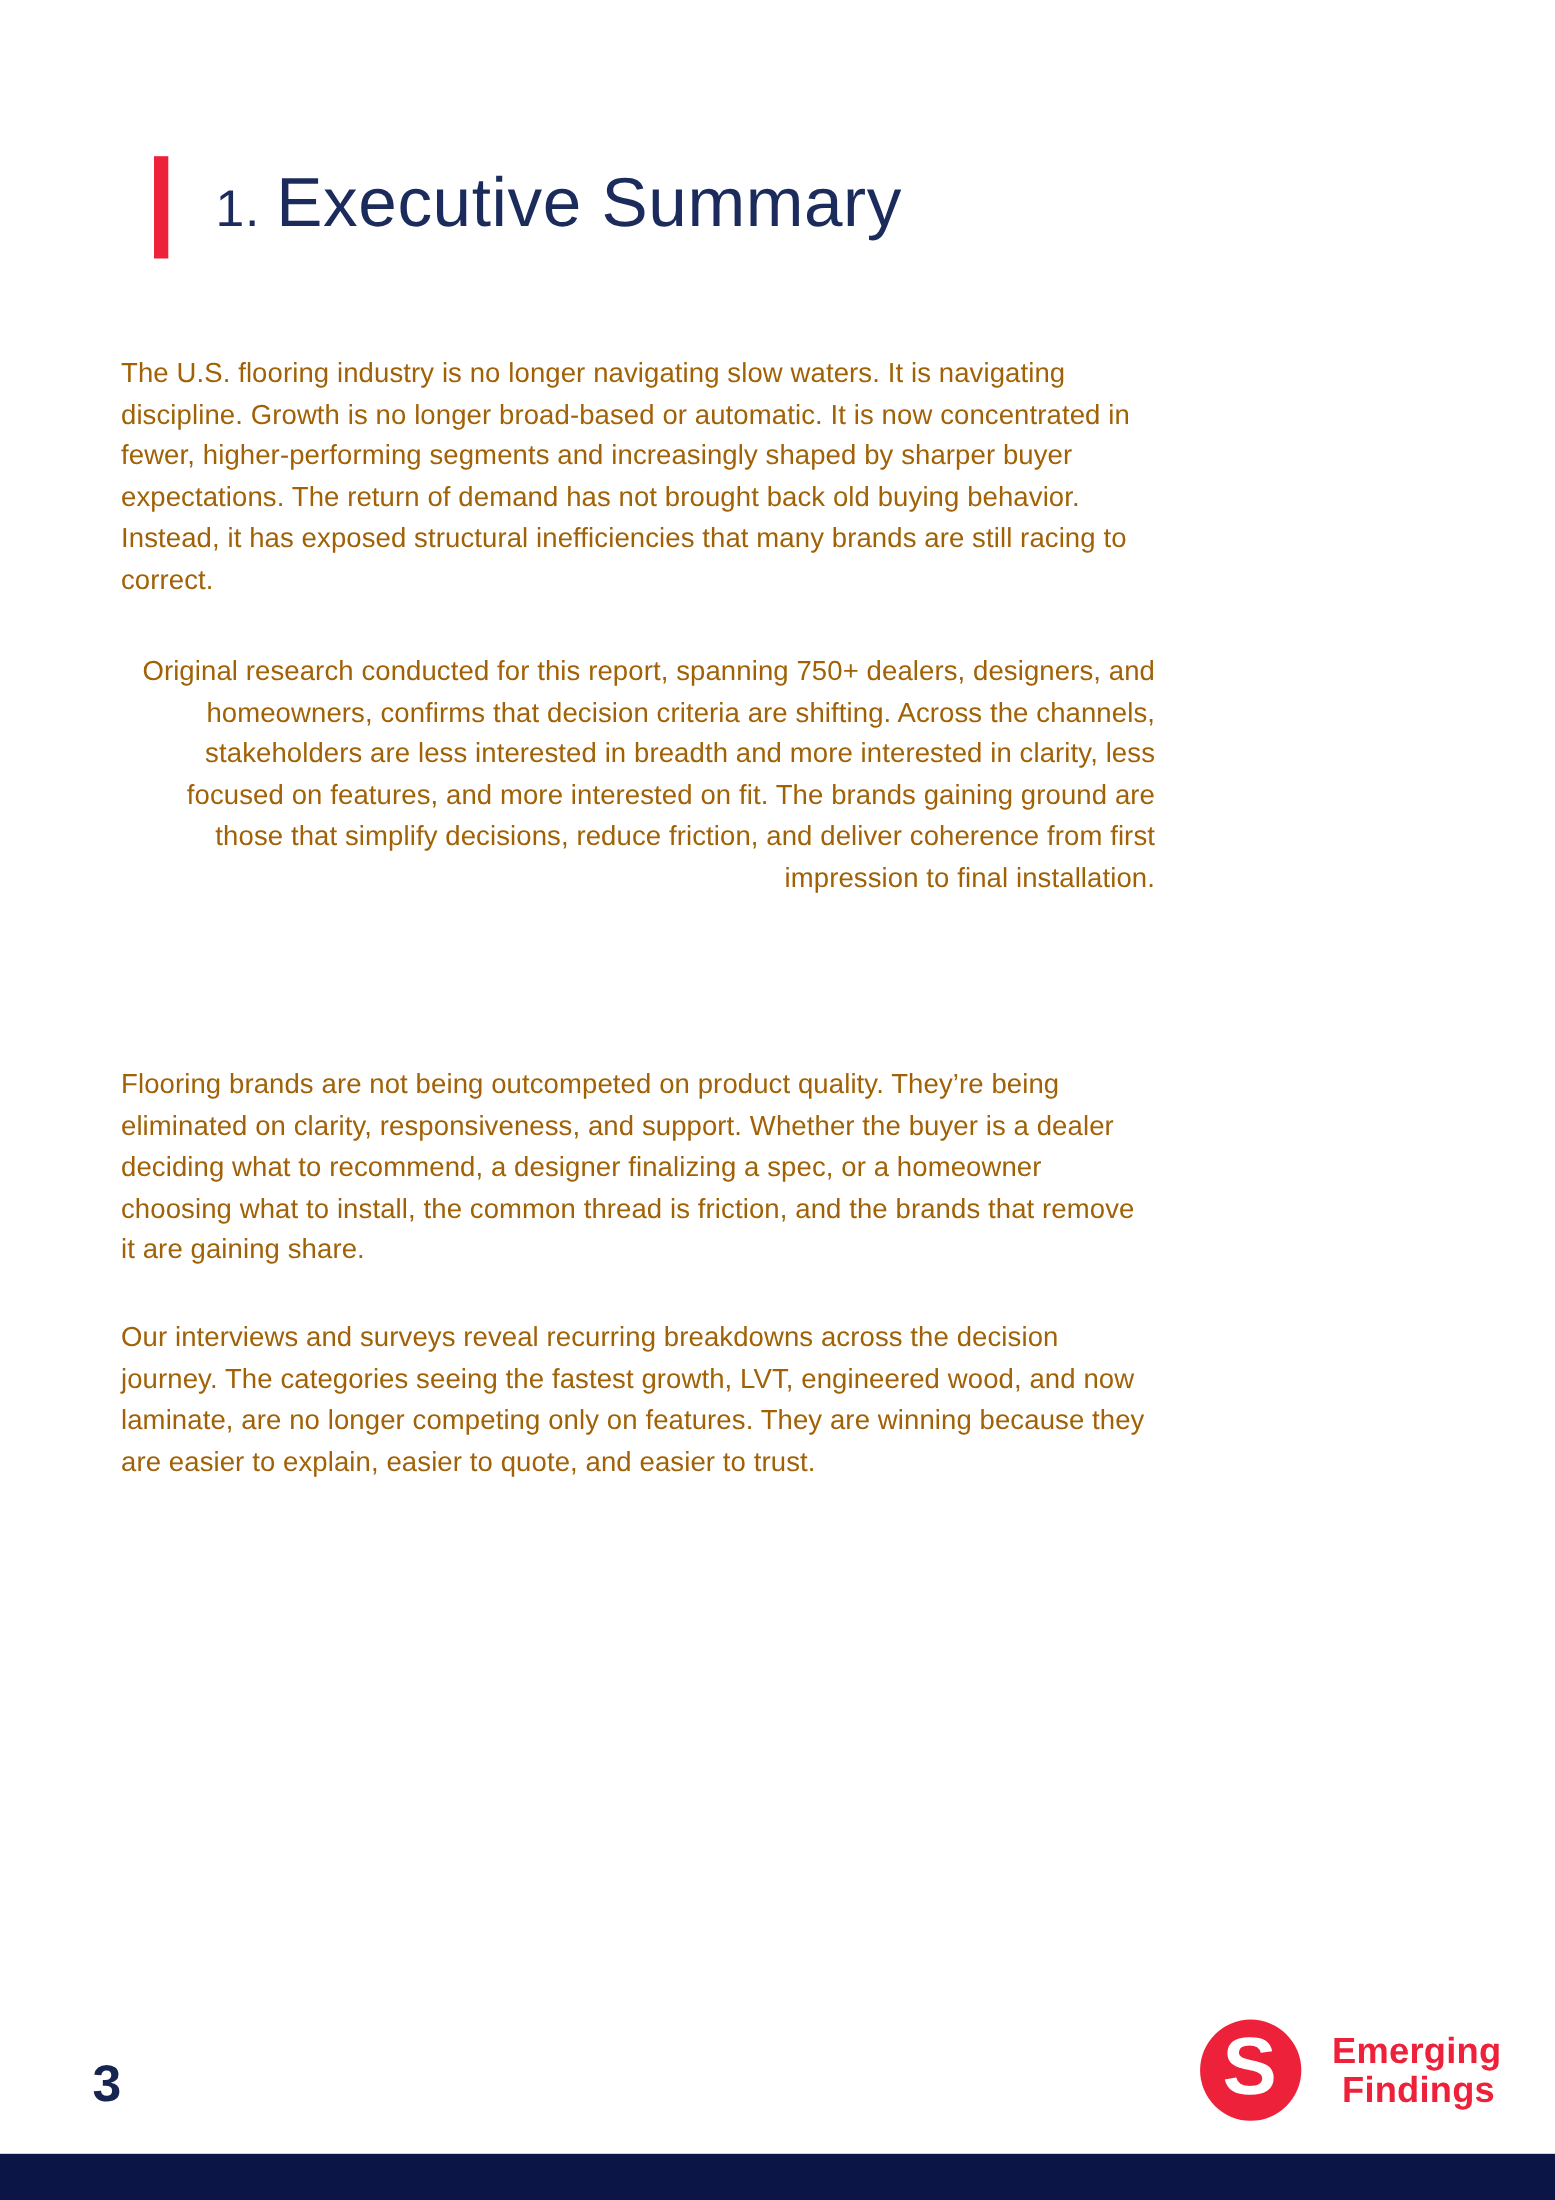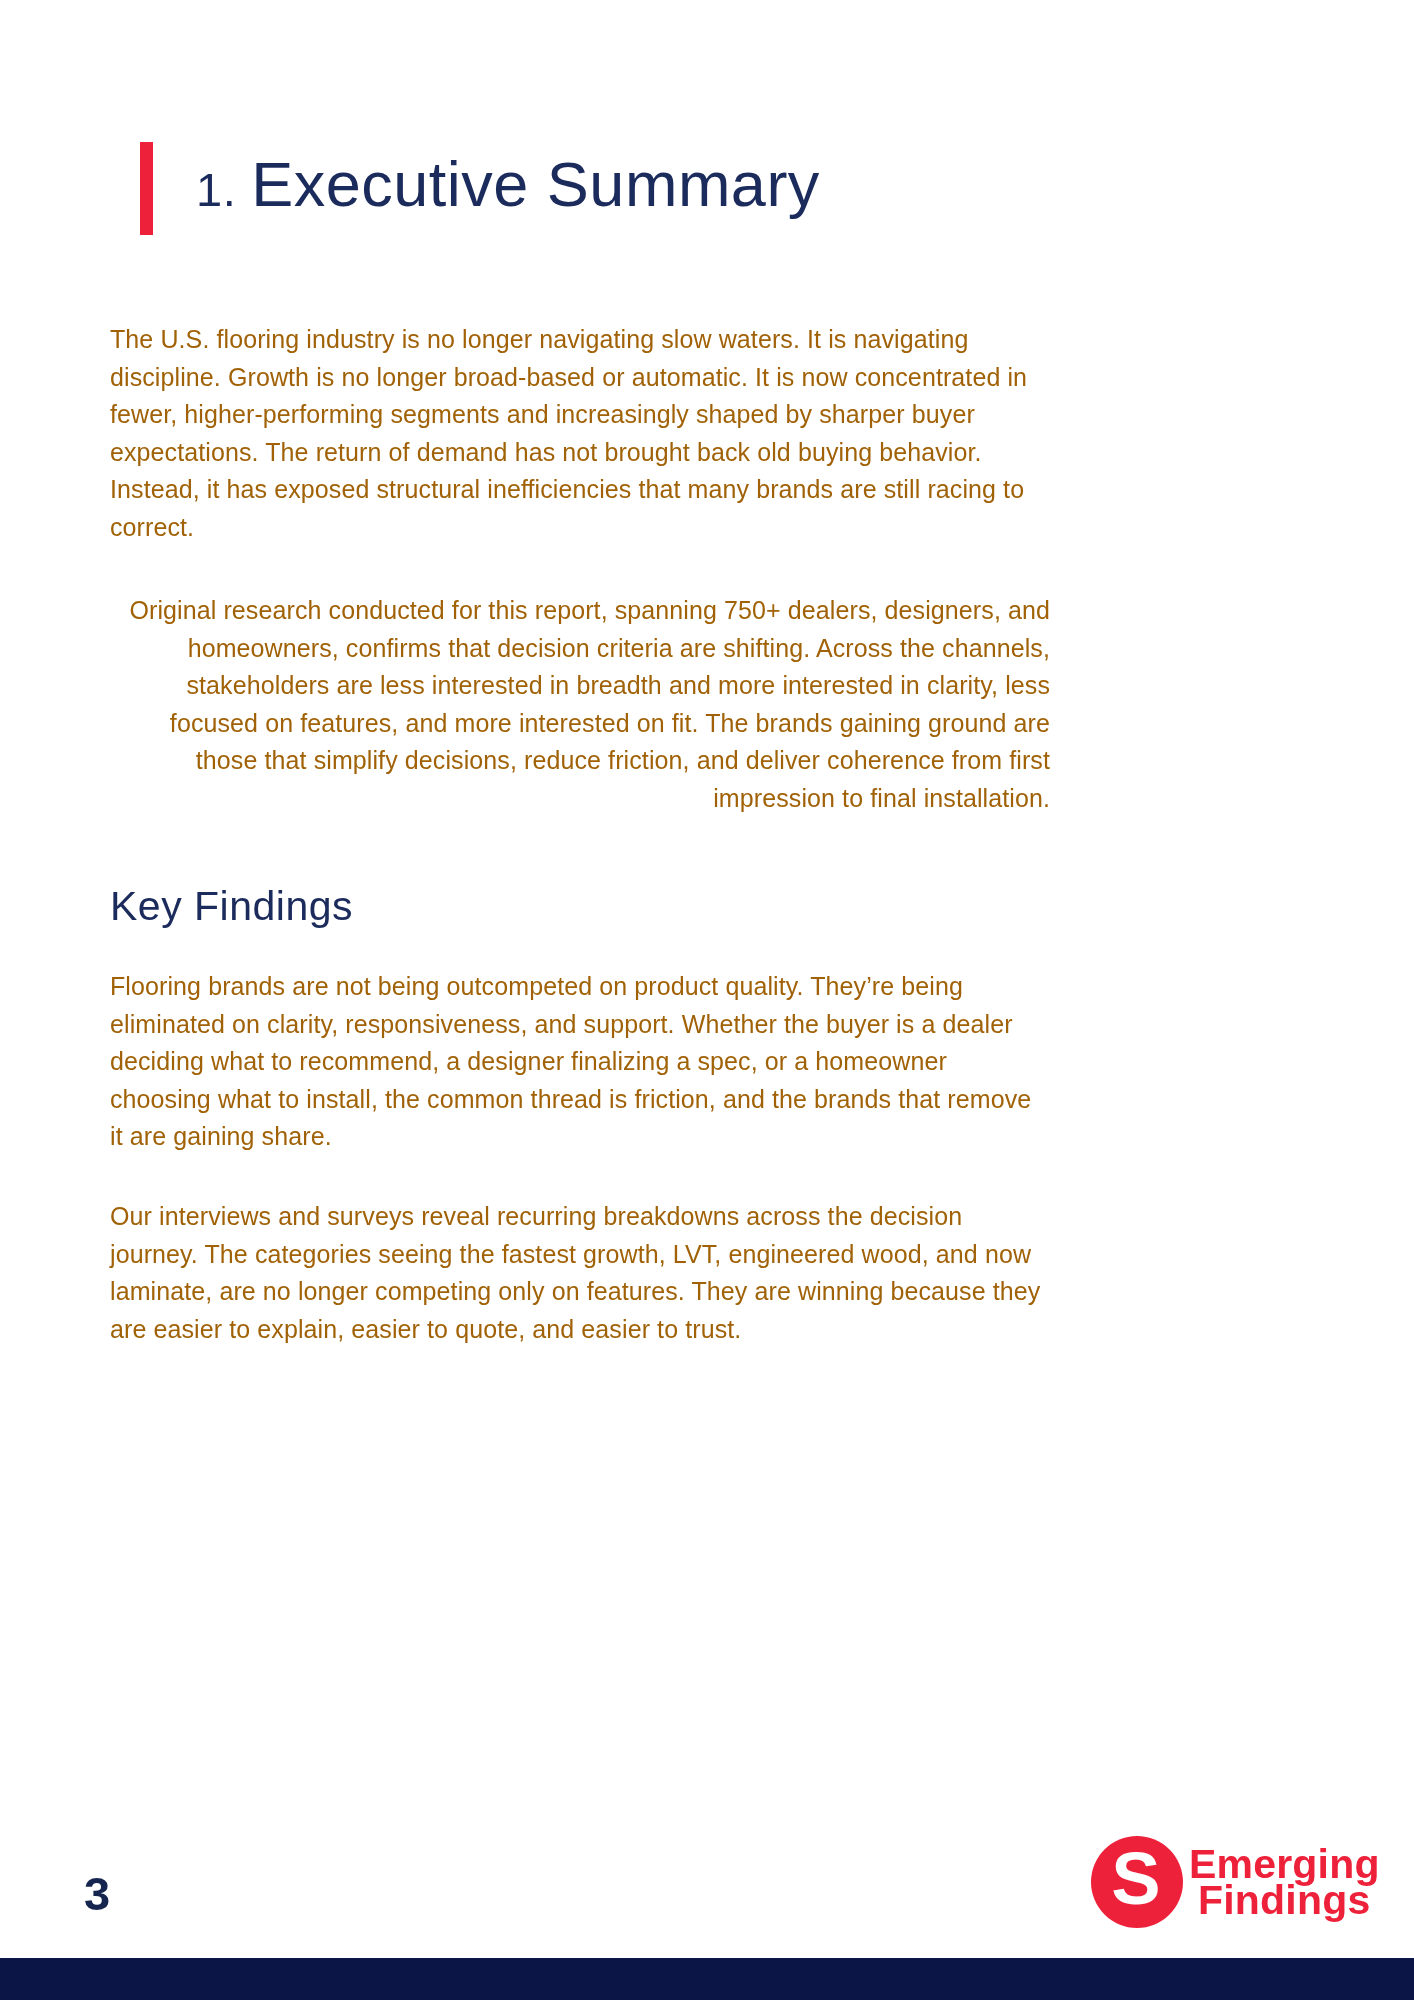--- a/index.html
+++ b/index.html
@@ -82,23 +82,23 @@
   .logo-mark .monogram {
     position: absolute;
     left: 50%; top: 50%;
     transform: translate(-52%, -54%);
     color: #ffffff;
     font-size: 74px;
     font-weight: 700;
     line-height: 1;
   }
   .logo-wordmark {
-    margin-left: 6px;
+    margin-left: 28px;
     color: var(--accent, #ee213a);
-    font-size: 41px;
+    font-size: 33px;
     line-height: 36px;
     font-weight: 700;
     letter-spacing: 0.2px;
   }
   .logo-wordmark .line2 { padding-left: 9px; }
 
   .bottom-bar {
     position: absolute;
     left: 0; top: 1958px;
     width: 1414px; height: 42px;
@@ -113,21 +113,20 @@
   <div class="accent-bar"></div>
 
   <div class="title-row">
     <span class="title-number">1.</span>
     <span class="title-text">Executive Summary</span>
   </div>
 
   <p class="para para-1">The U.S. flooring industry is no longer navigating slow waters. It is navigating discipline. Growth is no longer broad-based or automatic. It is now concentrated in fewer, higher-performing segments and increasingly shaped by sharper buyer expectations. The return of demand has not brought back old buying behavior. Instead, it has exposed structural inefficiencies that many brands are still racing to correct.</p>
   <p class="para para-2">Original research conducted for this report, spanning 750+ dealers, designers, and homeowners, confirms that decision criteria are shifting. Across the channels, stakeholders are less interested in breadth and more interested in clarity, less focused on features, and more interested on fit. The brands gaining ground are those that simplify decisions, reduce friction, and deliver coherence from first impression to final installation.</p>
 
-  <h2 class="subheading">Key Findings</h2>
 
   <p class="para para-4">Our interviews and surveys reveal recurring breakdowns across the decision journey. The categories seeing the fastest growth, LVT, engineered wood, and now laminate, are no longer competing only on features. They are winning because they are easier to explain, easier to quote, and easier to trust.</p>
   <p class="para para-3">Flooring brands are not being outcompeted on product quality. They’re being eliminated on clarity, responsiveness, and support. Whether the buyer is a dealer deciding what to recommend, a designer finalizing a spec, or a homeowner choosing what to install, the common thread is friction, and the brands that remove it are gaining share.</p>
 
   <div class="page-number">3</div>
 
   <div class="logo">
     <div class="logo-mark">
       <span class="monogram">S</span>
     </div>

